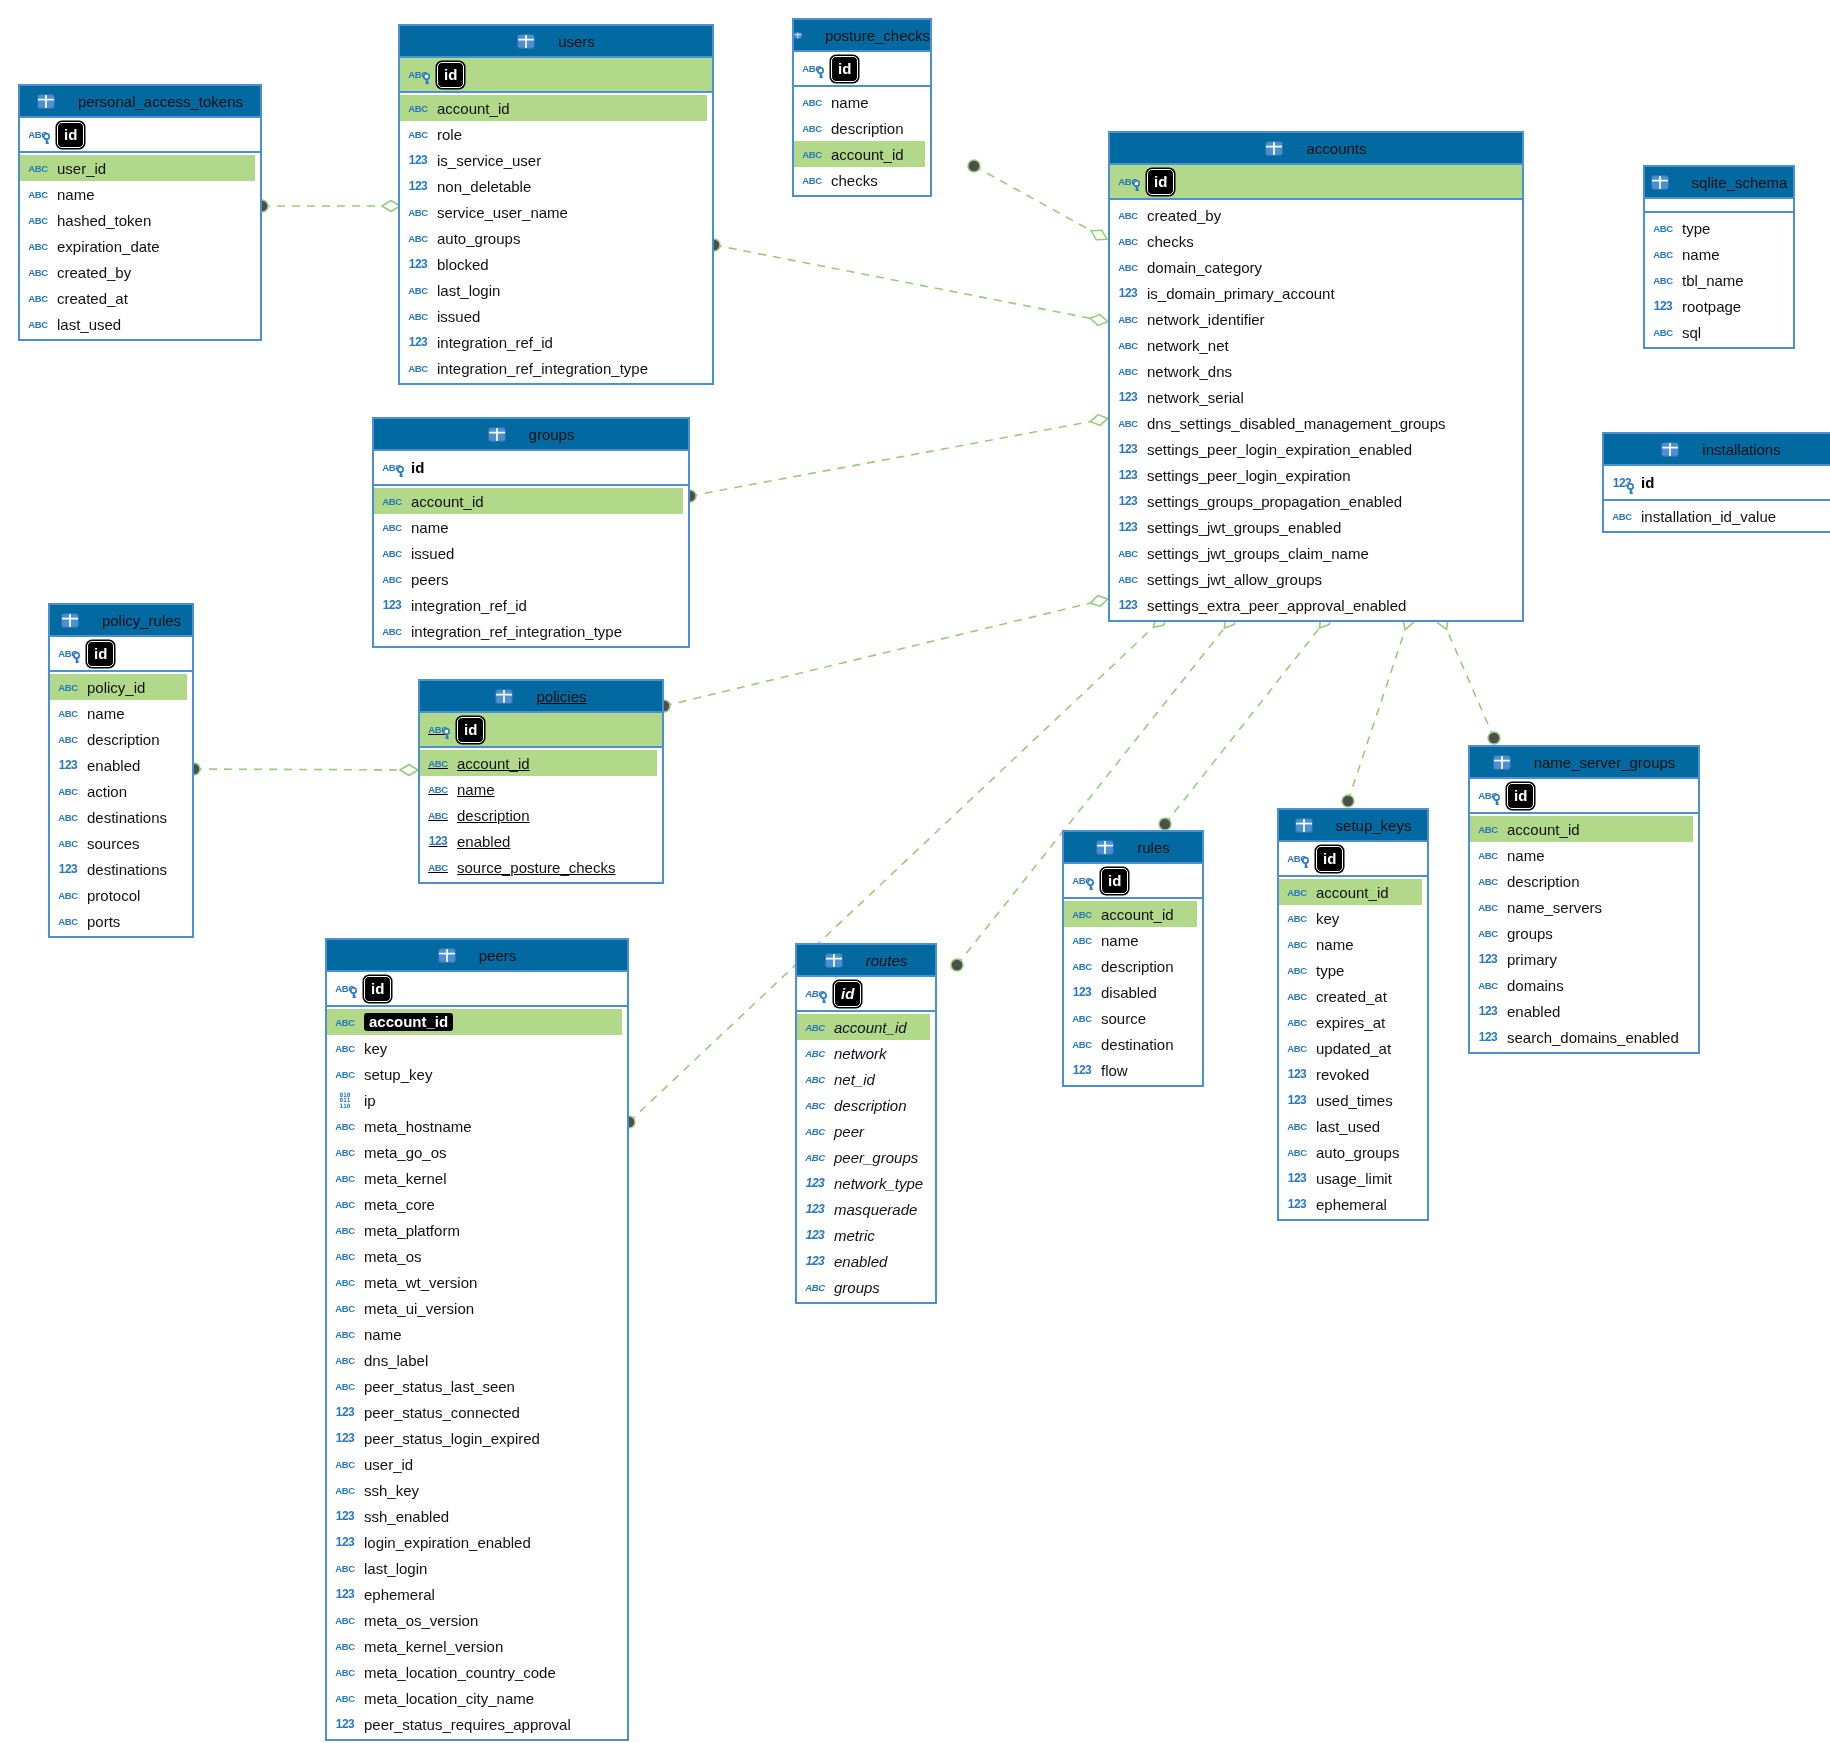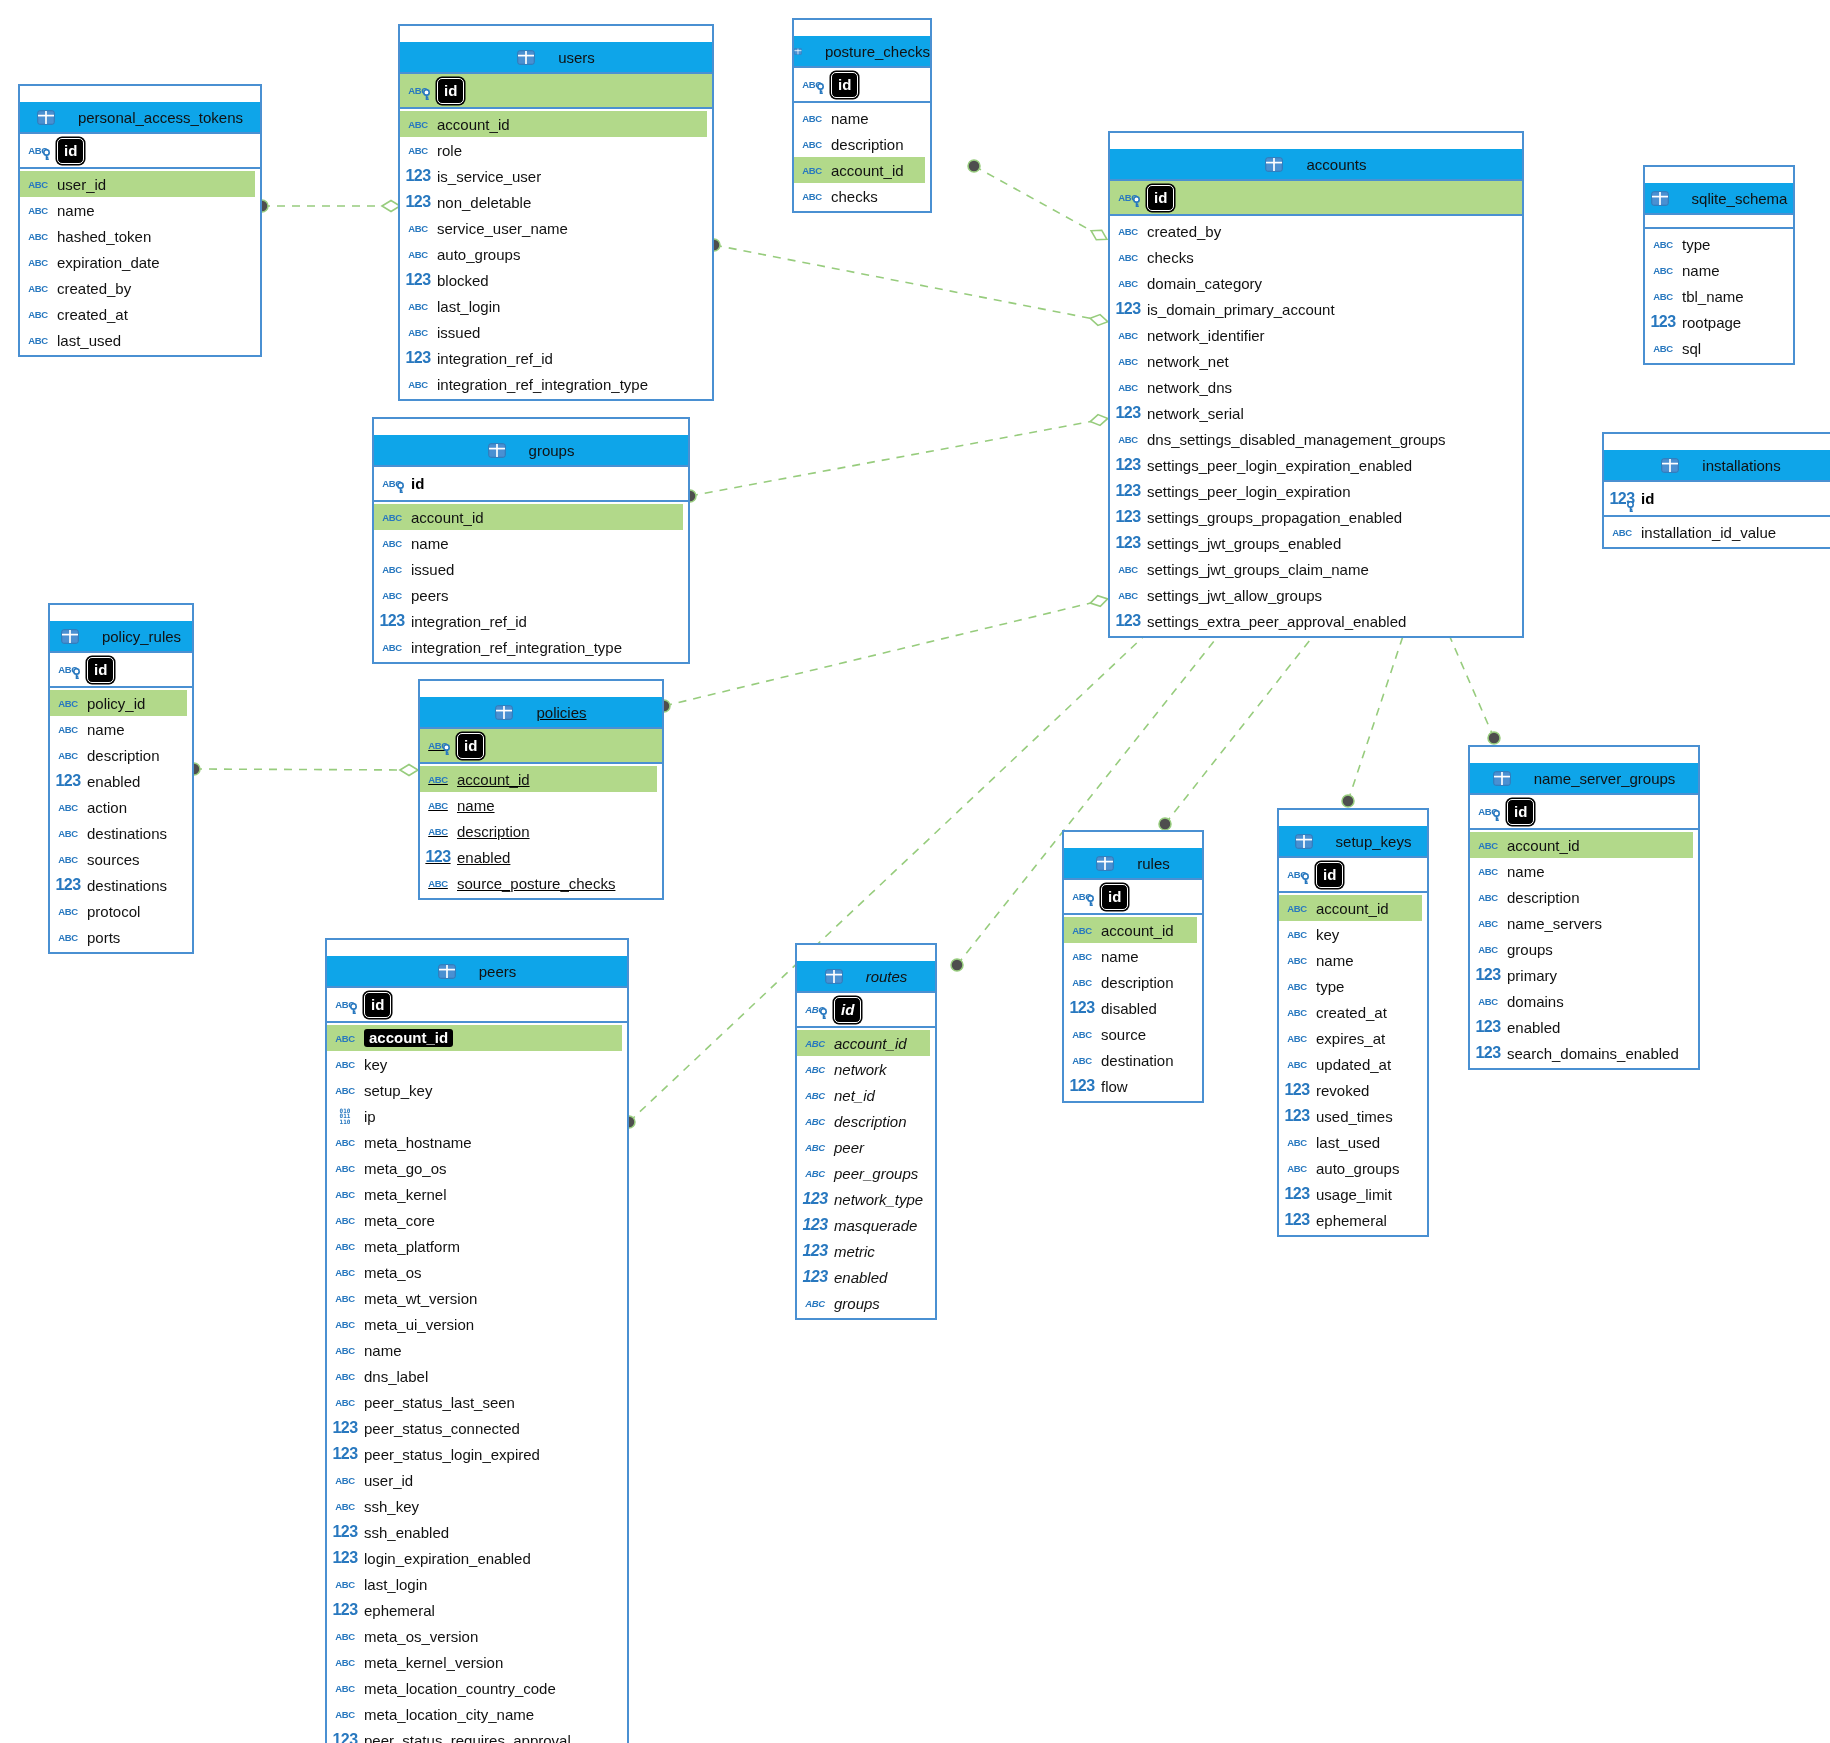--- a/index.html
+++ b/index.html
@@ -2,35 +2,35 @@
 <html style="--border: #4a90d2; --green: #b2d98a; --icon: #2878bf;"><head>
 <meta charset="utf-8">
 <style>
   * { margin:0; padding:0; box-sizing:border-box; }
   html,body { background:#ffffff; font-family:"Liberation Sans","DejaVu Sans",sans-serif; }
   #canvas { position:relative; width:1830px; height:1743px; background:#fff; overflow:hidden; }
   #connections { position:absolute; left:0; top:0; width:1830px; height:1743px; z-index:0; }
 
   .tbl { position:absolute; border:2px solid var(--border,#4a90d2); background:#fff; z-index:2; }
   .tbl-header { height:32px; display:flex; align-items:center; justify-content:center; gap:23px;
-                background:#0ea5e9; border-bottom:2px solid var(--border,#4a90d2);
-                font-size:15px; color:#111; white-space:nowrap;margin-top:16px; }
+                background:#0369a1; border-bottom:2px solid var(--border,#4a90d2);
+                font-size:15px; color:#111; white-space:nowrap; }
   .pk-section { border-bottom:2px solid var(--border,#4a90d2); background:#fff; }
   .pk-row { display:flex; align-items:center; height:33px; padding:0 5px; gap:6px; }
   .pk-row.green { background:var(--green,#b2d98a); }
   .pk-empty { height:12px; }
   .cols { padding:2px 0; }
   .col-row { display:flex; align-items:center; height:26px; padding:0 5px; gap:6px; white-space:nowrap; }
   .col-row.green { background:var(--green,#b2d98a); margin-right:5px; }
 
   .iconwrap { position:relative; width:26px; min-width:26px; display:inline-flex;
               justify-content:center; align-items:center; }
   .glyph { color:var(--icon,#2878bf); font-weight:bold; }
   .glyph.abc { font-size:9.5px; letter-spacing:-0.3px; }
-  .glyph.num { font-size:16px; letter-spacing:-0.5px; }
+  .glyph.num { font-size:12px; letter-spacing:-0.5px; }
   .glyph.bin { font-size:6px; line-height:5.5px; font-family:"DejaVu Sans Mono",monospace;
                display:inline-block; text-align:center; }
   .key { position:absolute; right:-1px; bottom:-5px; }
 
   .pk-name  { font-weight:bold; font-size:15px; color:#000; }
   .id-box   { background:#000; color:#fff; font-weight:bold; font-size:15px; line-height:21px;
               padding:1px 6px 2px; border-radius:5px; border:1.5px solid #fff;
               box-shadow:0 0 0 1.5px #000; }
   .col-name { font-size:15px; color:#111; }
   .col-box  { background:#000; color:#fff; font-weight:bold; font-size:15px;

